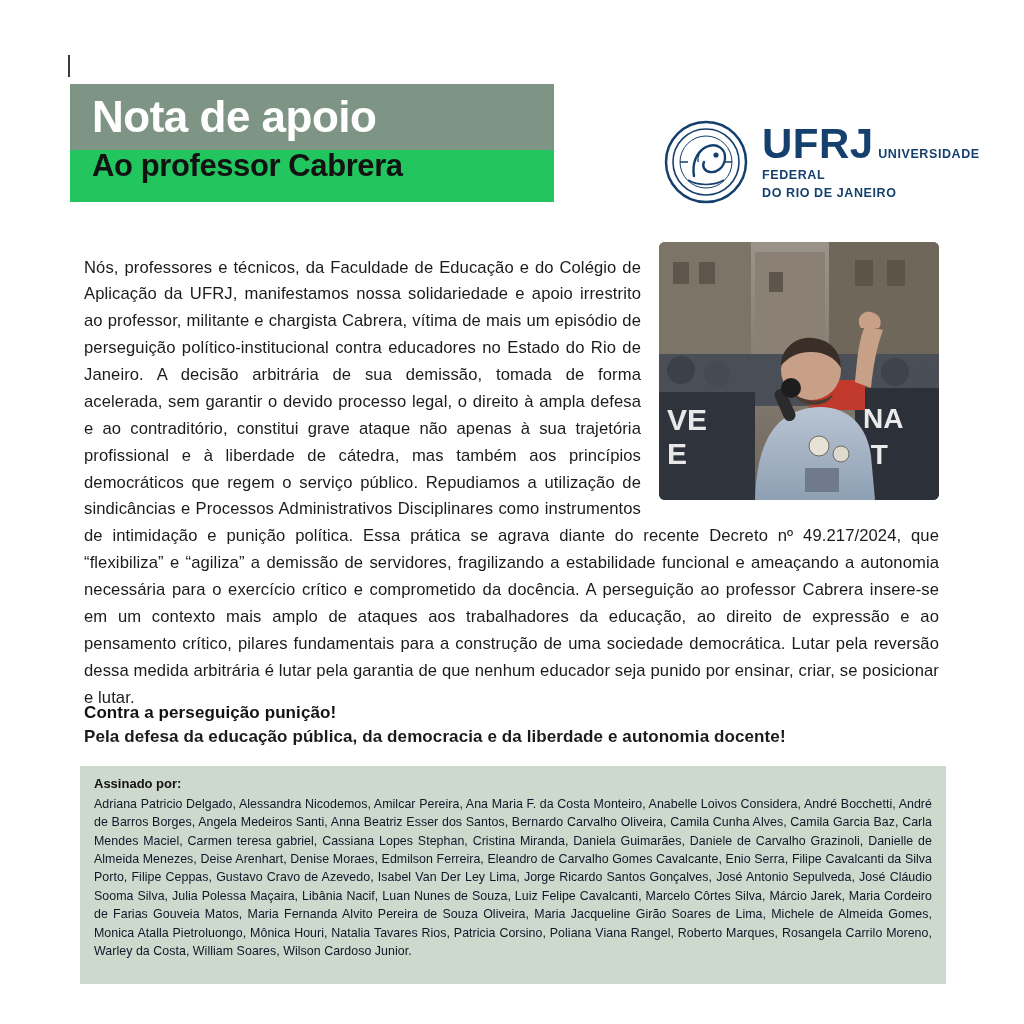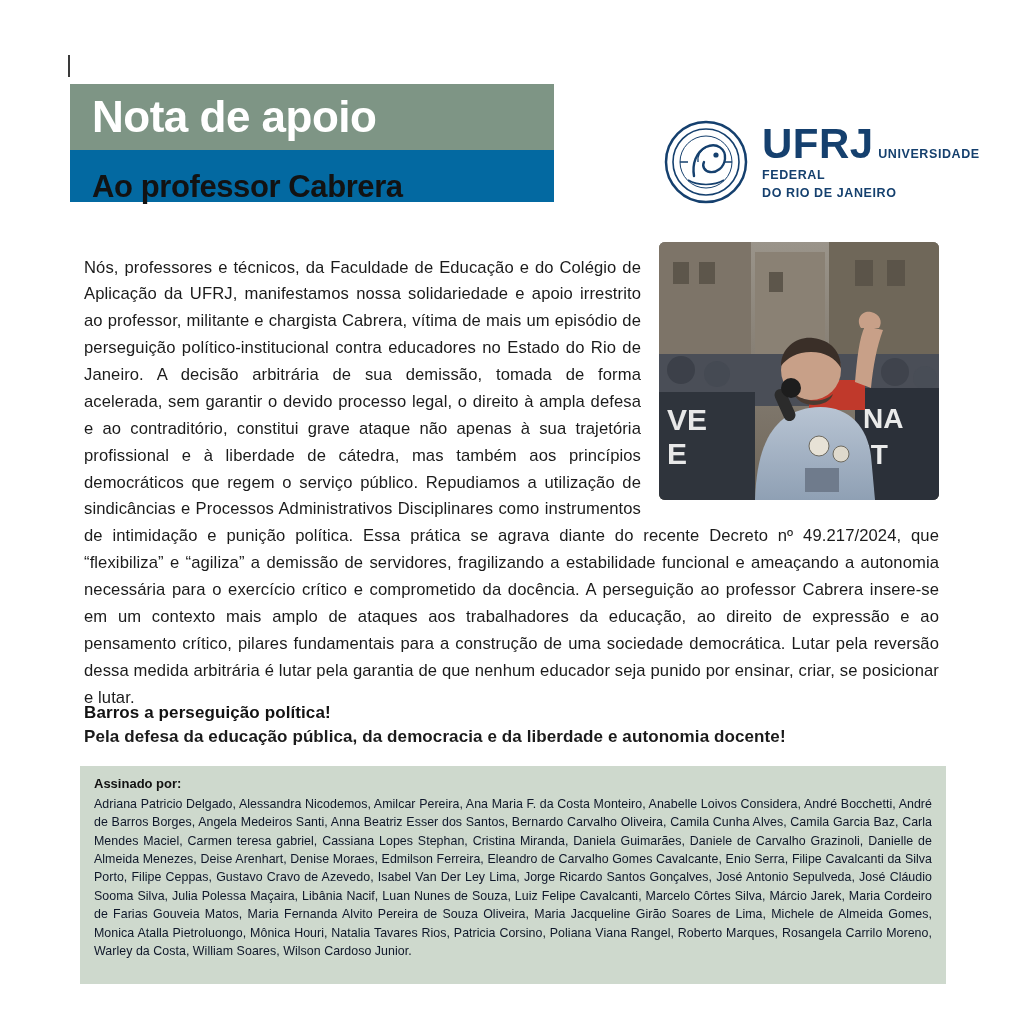--- a/index.html
+++ b/index.html
@@ -48,24 +48,24 @@
     box-sizing: border-box;
   }
   .band-top .title {
     color: #ffffff;
     font-size: 44px;
     font-weight: 700;
     letter-spacing: -0.5px;
     line-height: 1;
   }
   .band-bottom {
-    background: #0369a1;
+    background: #22c55e;
     height: 52px;
     display: flex;
-    align-items: flex-end;
+    align-items: flex-start;
     padding: 0 0 0 22px;
     box-sizing: border-box;
   }
   .band-bottom .subtitle {
     color: #121212;
     font-size: 31px;
     font-weight: 700;
     letter-spacing: -0.4px;
     line-height: 1;
   }
@@ -265,21 +265,21 @@
 
         <circle cx="160" cy="204" r="10" fill="#e7e2d6" stroke="#6d6a60"></circle>
         <circle cx="182" cy="212" r="8" fill="#dfdacd" stroke="#6d6a60"></circle>
         <rect x="146" y="226" width="34" height="24" fill="#6f7b8c"></rect>
       </svg>
     </div>
     <p class="body-text">Nós, professores e técnicos, da Faculdade de Educação e do Colégio de Aplicação da UFRJ, manifestamos nossa solidariedade e apoio irrestrito ao professor, militante e chargista Cabrera, vítima de mais um episódio de perseguição político-institucional contra educadores no Estado do Rio de Janeiro. A decisão arbitrária de sua demissão, tomada de forma acelerada, sem garantir o devido processo legal, o direito à ampla defesa e ao contraditório, constitui grave ataque não apenas à sua trajetória profissional e à liberdade de cátedra, mas também aos princípios democráticos que regem o serviço público. Repudiamos a utilização de sindicâncias e Processos Administrativos Disciplinares como instrumentos de intimidação e punição política. Essa prática se agrava diante do recente Decreto nº 49.217/2024, que “flexibiliza” e “agiliza” a demissão de servidores, fragilizando a estabilidade funcional e ameaçando a autonomia necessária para o exercício crítico e comprometido da docência. A perseguição ao professor Cabrera insere-se em um contexto mais amplo de ataques aos trabalhadores da educação, ao direito de expressão e ao pensamento crítico, pilares fundamentais para a construção de uma sociedade democrática. Lutar pela reversão dessa medida arbitrária é lutar pela garantia de que nenhum educador seja punido por ensinar, criar, se posicionar e lutar.</p>
   </div>
 
   <div class="calls">
-    <div class="call-strong">Barros a perseguição política!</div>
+    <div class="call-strong">Contra a perseguição punição!</div>
     <div class="call-light">Pela defesa da educação pública, da democracia e da liberdade e autonomia docente!</div>
   </div>
 
   <div class="signatures">
     <div class="sig-title">Assinado por:</div>
     <div class="sig-names">Adriana Patricio Delgado, Alessandra Nicodemos, Amilcar Pereira, Ana Maria F. da Costa Monteiro, Anabelle Loivos Considera, André Bocchetti, André de Barros Borges, Angela Medeiros Santi, Anna Beatriz Esser dos Santos, Bernardo Carvalho Oliveira, Camila Cunha Alves, Camila Garcia Baz, Carla Mendes Maciel, Carmen teresa gabriel, Cassiana Lopes Stephan, Cristina Miranda, Daniela Guimarães, Daniele de Carvalho Grazinoli, Danielle de Almeida Menezes, Deise Arenhart, Denise Moraes, Edmilson Ferreira, Eleandro de Carvalho Gomes Cavalcante, Enio Serra, Filipe Cavalcanti da Silva Porto, Filipe Ceppas, Gustavo Cravo de Azevedo, Isabel Van Der Ley Lima, Jorge Ricardo Santos Gonçalves, José Antonio Sepulveda, José Cláudio Sooma Silva, Julia Polessa Maçaira, Libânia Nacif, Luan Nunes de Souza, Luiz Felipe Cavalcanti, Marcelo Côrtes Silva, Márcio Jarek, Maria Cordeiro de Farias Gouveia Matos, Maria Fernanda Alvito Pereira de Souza Oliveira, Maria Jacqueline Girão Soares de Lima, Michele de Almeida Gomes, Monica Atalla Pietroluongo, Mônica Houri, Natalia Tavares Rios, Patricia Corsino, Poliana Viana Rangel, Roberto Marques, Rosangela Carrilo Moreno, Warley da Costa, William Soares, Wilson Cardoso Junior.</div>
   </div>
 
 </div>
 

